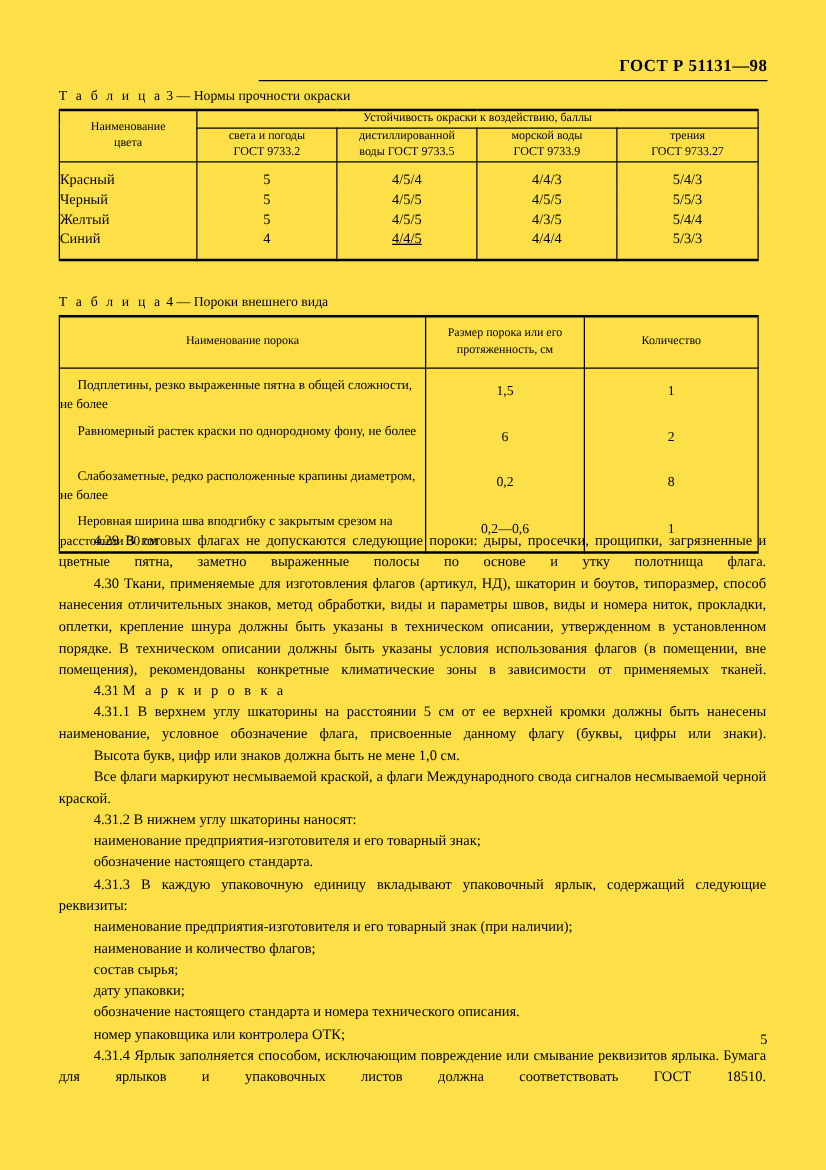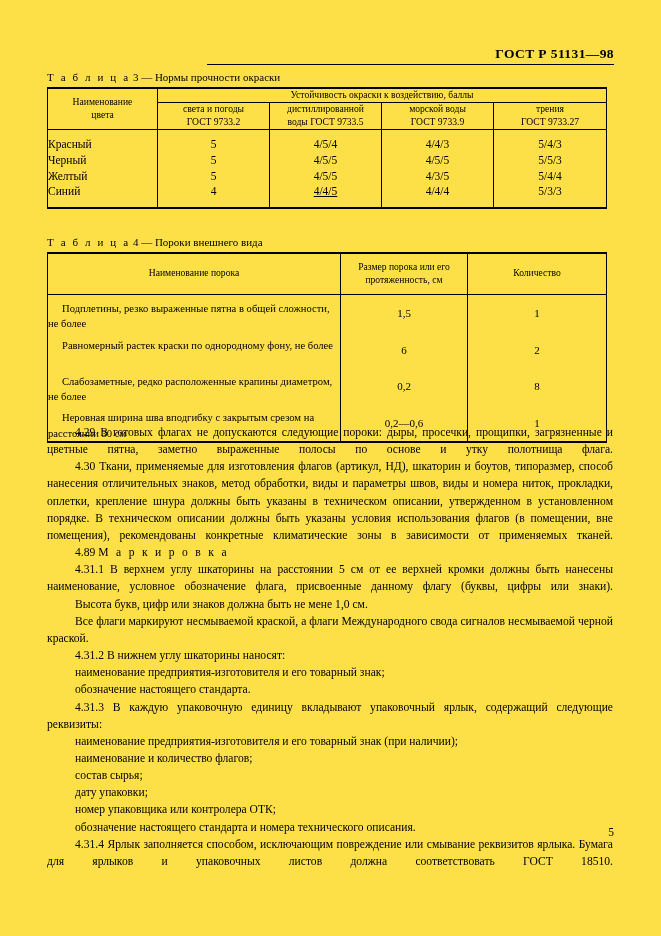--- a/index.html
+++ b/index.html
@@ -290,42 +290,42 @@
     </table>
   </div>
 
   <div id="body-text">
 
     <p class="last-line-full">4.29  В готовых флагах не допускаются следующие пороки: дыры, просечки, прощипки, загрязненные и цветные пятна, заметно выраженные полосы по основе и утку полотнища флага.</p>
 
     <p class="last-line-full">4.30 Ткани, применяемые для изготовления флагов (артикул, НД), шкаторин и боутов, типоразмер, способ нанесения отличительных знаков, метод обработки, виды и параметры швов, виды и номера ниток, прокладки, оплетки, крепление шнура должны быть указаны в техническом описании, утвержденном в установленном порядке. В техническом описании должны быть указаны условия использования флагов (в помещении, вне помещения), рекомендованы конкретные климатические зоны в зависимости от применяемых тканей.</p>
 
     <p class="heading-num">
-      <span>4.89</span>
+      <span>4.31</span>
       <span class="lsp">М а р к и р о в к а</span>
     </p>
 
     <p class="last-line-full">4.31.1  В верхнем углу шкаторины на расстоянии 5 см от ее верхней кромки должны быть нанесены наименование, условное обозначение флага, присвоенные данному флагу (буквы, цифры или знаки).</p>
 
     <p>Высота букв, цифр или знаков должна быть не мене 1,0 см.</p>
 
     <p class="last-line-full">Все флаги маркируют несмываемой краской, а флаги Международного свода сигналов несмываемой черной краской.</p>
 
     <p>4.31.2  В нижнем углу шкаторины наносят:</p>
 
     <p>наименование предприятия-изготовителя и его товарный знак;</p>
     <p>обозначение настоящего стандарта.</p>
 
     <p class="last-line-full">4.31.3  В каждую упаковочную единицу вкладывают упаковочный ярлык, содержащий следующие реквизиты:</p>
 
     <p>наименование предприятия-изготовителя и его товарный знак (при наличии);</p>
     <p>наименование и количество флагов;</p>
     <p>состав сырья;</p>
     <p>дату упаковки;</p>
+    <p>обозначение настоящего стандарта и номера технического описания.</p>
     <p>номер упаковщика или контролера ОТК;</p>
-    <p>обозначение настоящего стандарта и номера технического описания.</p>
 
     <p class="last-line-full">4.31.4  Ярлык заполняется способом, исключающим повреждение или смывание реквизитов ярлыка. Бумага для ярлыков и упаковочных листов должна соответствовать ГОСТ 18510.</p>
   </div>
 
   <div class="folio">5</div>
 
 </div>
 
 </body></html>

